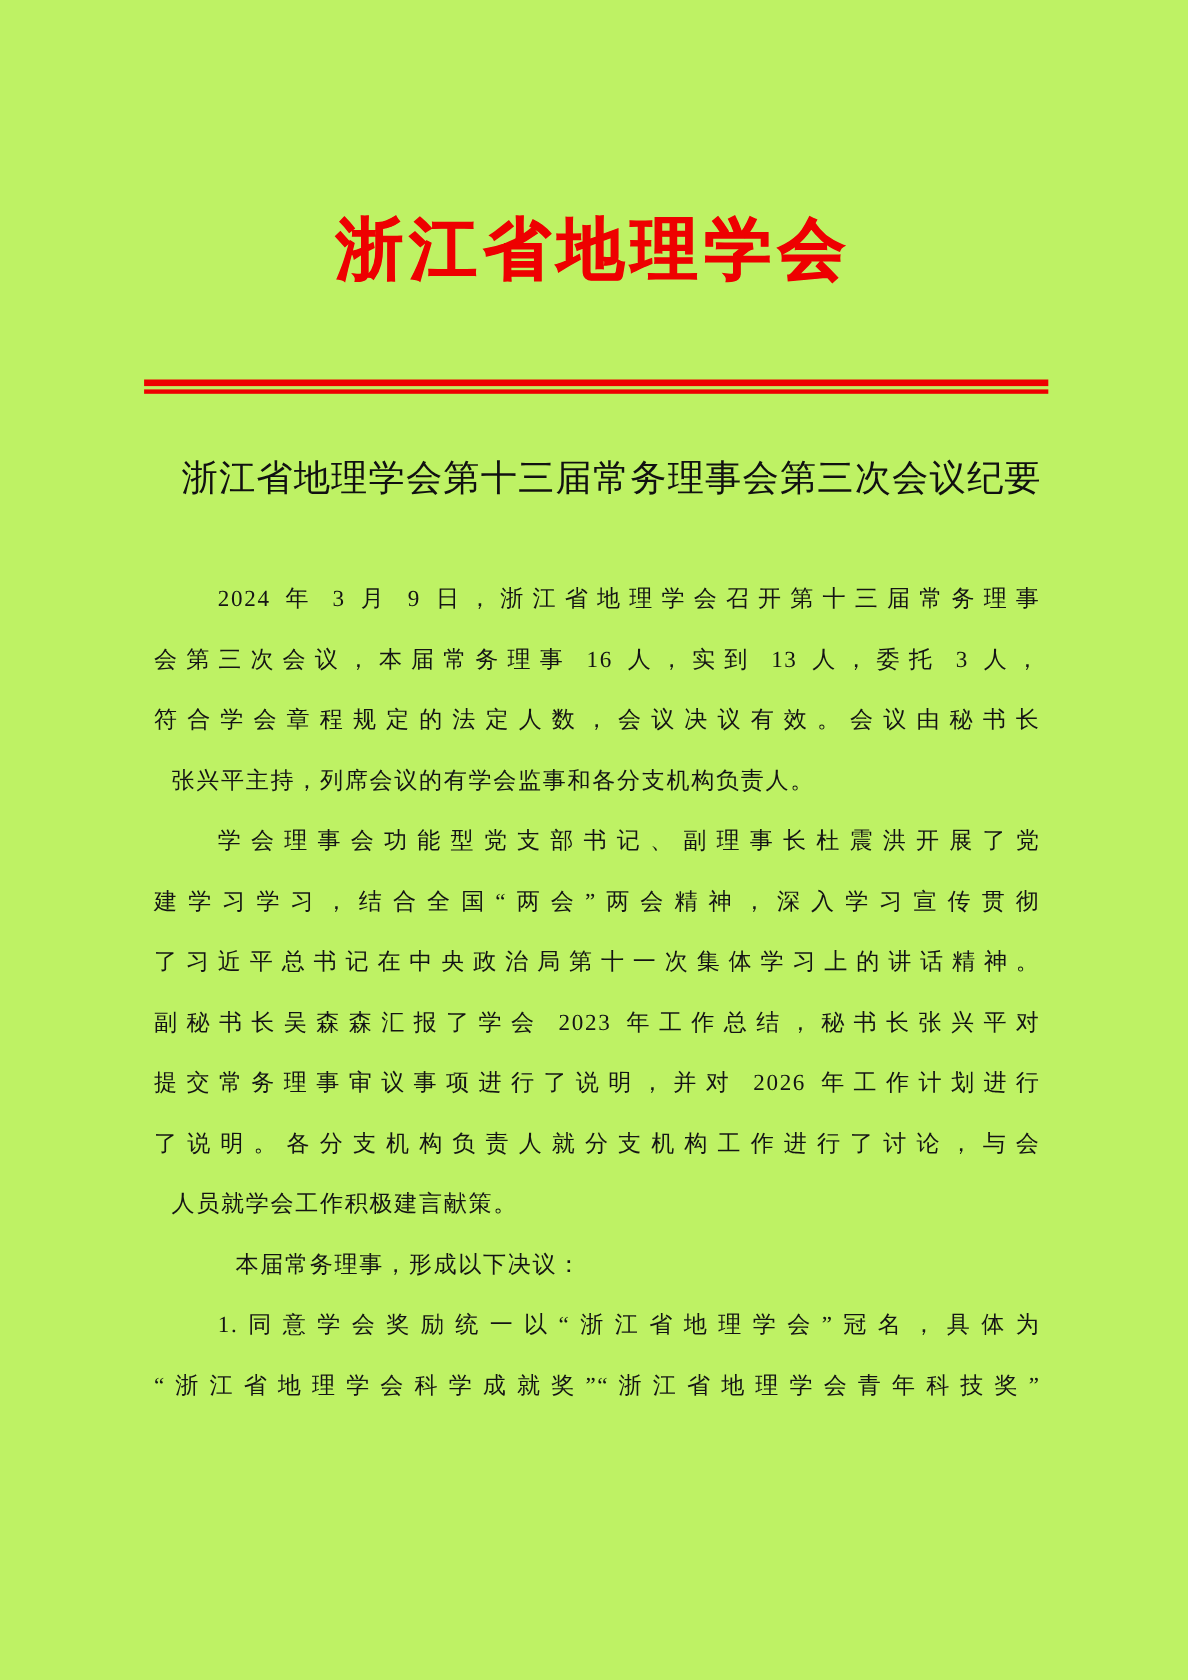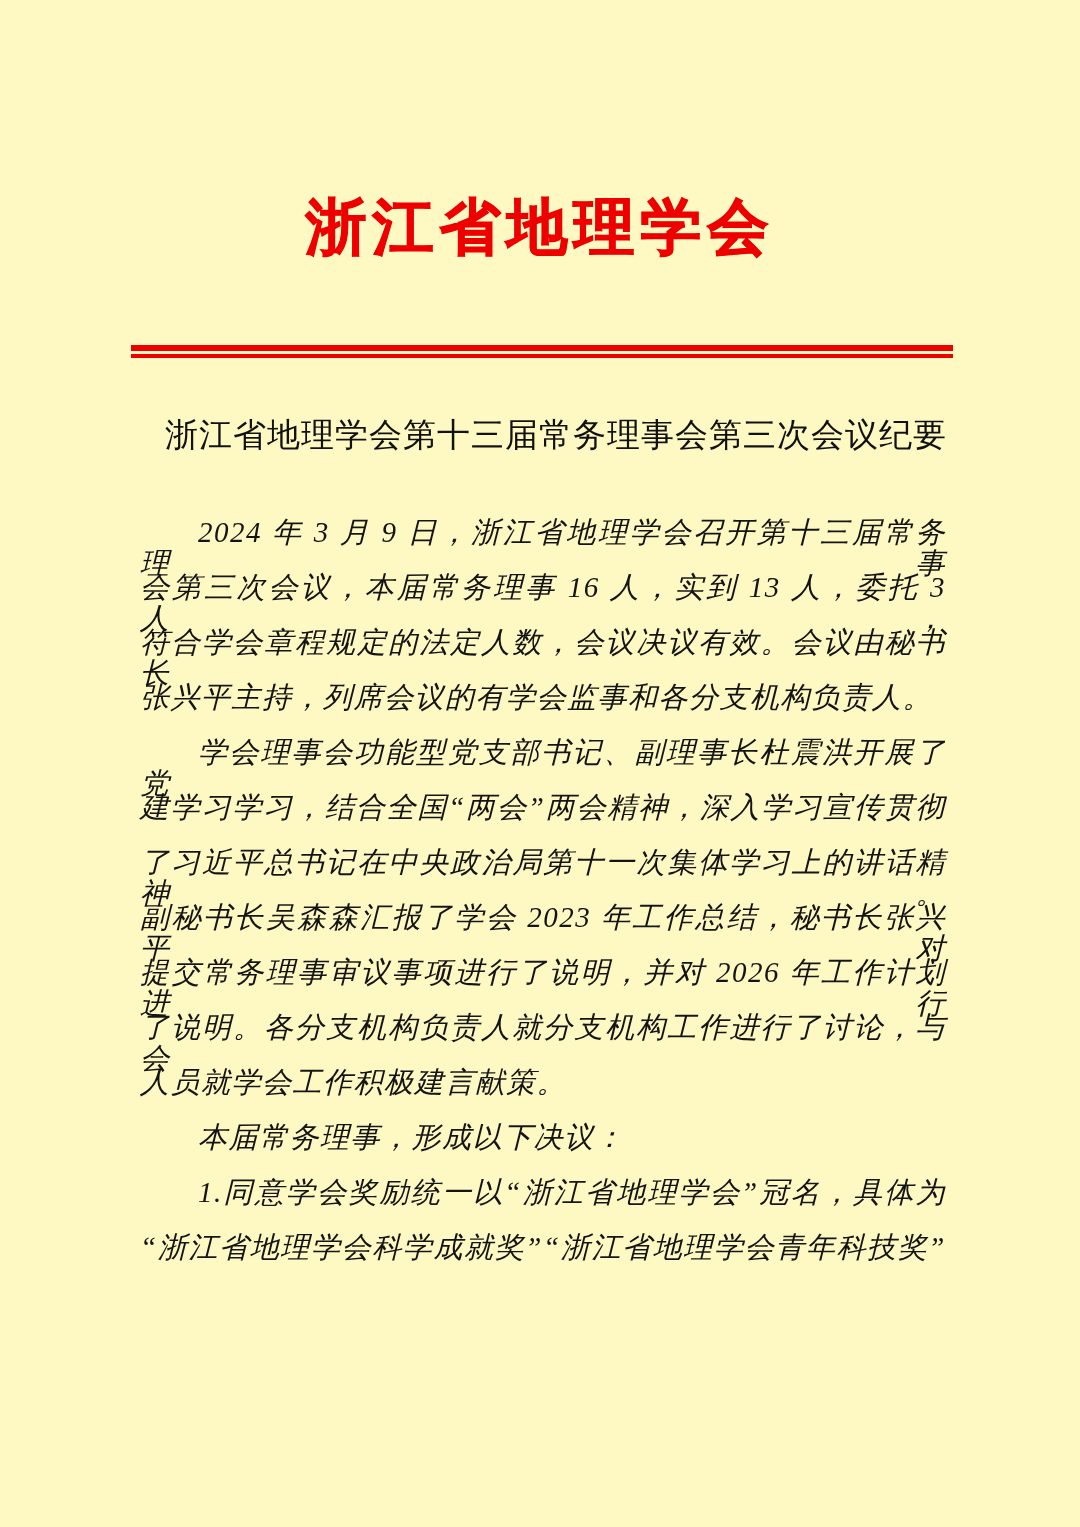--- a/index.html
+++ b/index.html
@@ -9,21 +9,21 @@
   }
   body {
     width: 1080px;
     height: 1527px;
     font-family: "Liberation Serif", "DejaVu Serif", serif;
   }
   .page {
     position: relative;
     width: 1080px;
     height: 1527px;
-    background: #fef9c3;
+    background: #bef264;
     overflow: hidden;
   }
   
   .org-title {
     position: absolute;
     top: 193px;
     left: 0;
     width: 100%;
     margin: 0;
     text-align: center;
@@ -64,32 +64,32 @@
     position: absolute;
     top: 517px;
     left: 140px;
     width: 806px;
     color: #141414;
   }
   .ln {
     margin: 0;
     padding: 0;
     height: 55px;
-    line-height: 31px;
-    font-size: 29px;
+    line-height: 55px;
+    font-size: 21px;
     letter-spacing: 1.5px;
     text-align: justify;
     text-align-last: justify;
     text-justify: inter-character;
     overflow: visible;
-    font-style: italic;
   }
   .ln.end {
     text-align: left;
     text-align-last: left;
+    margin-left: 16px;
   }
   .ln.ind {
     text-indent: 58px;
   }
 </style>
 </head>
 <body>
 
 <div class="page">
 

